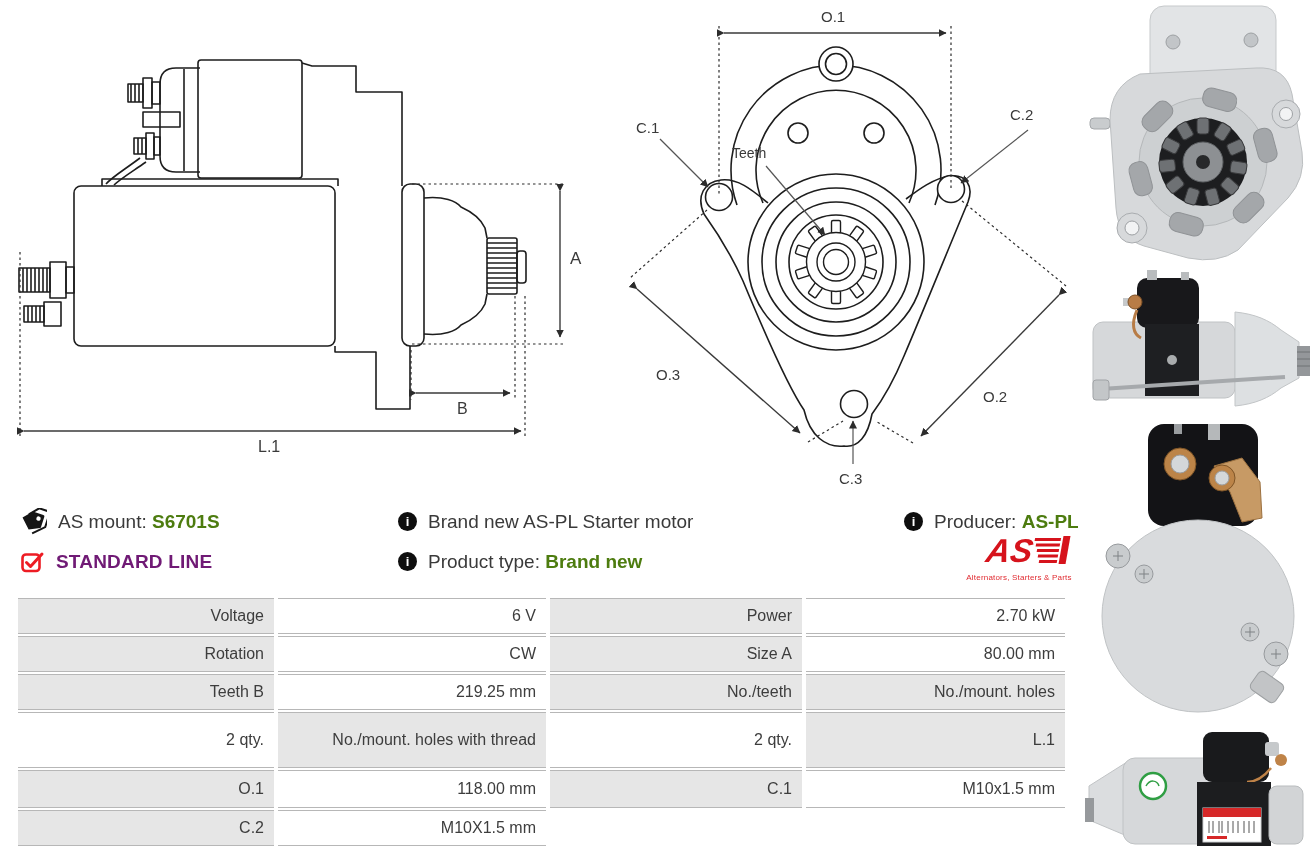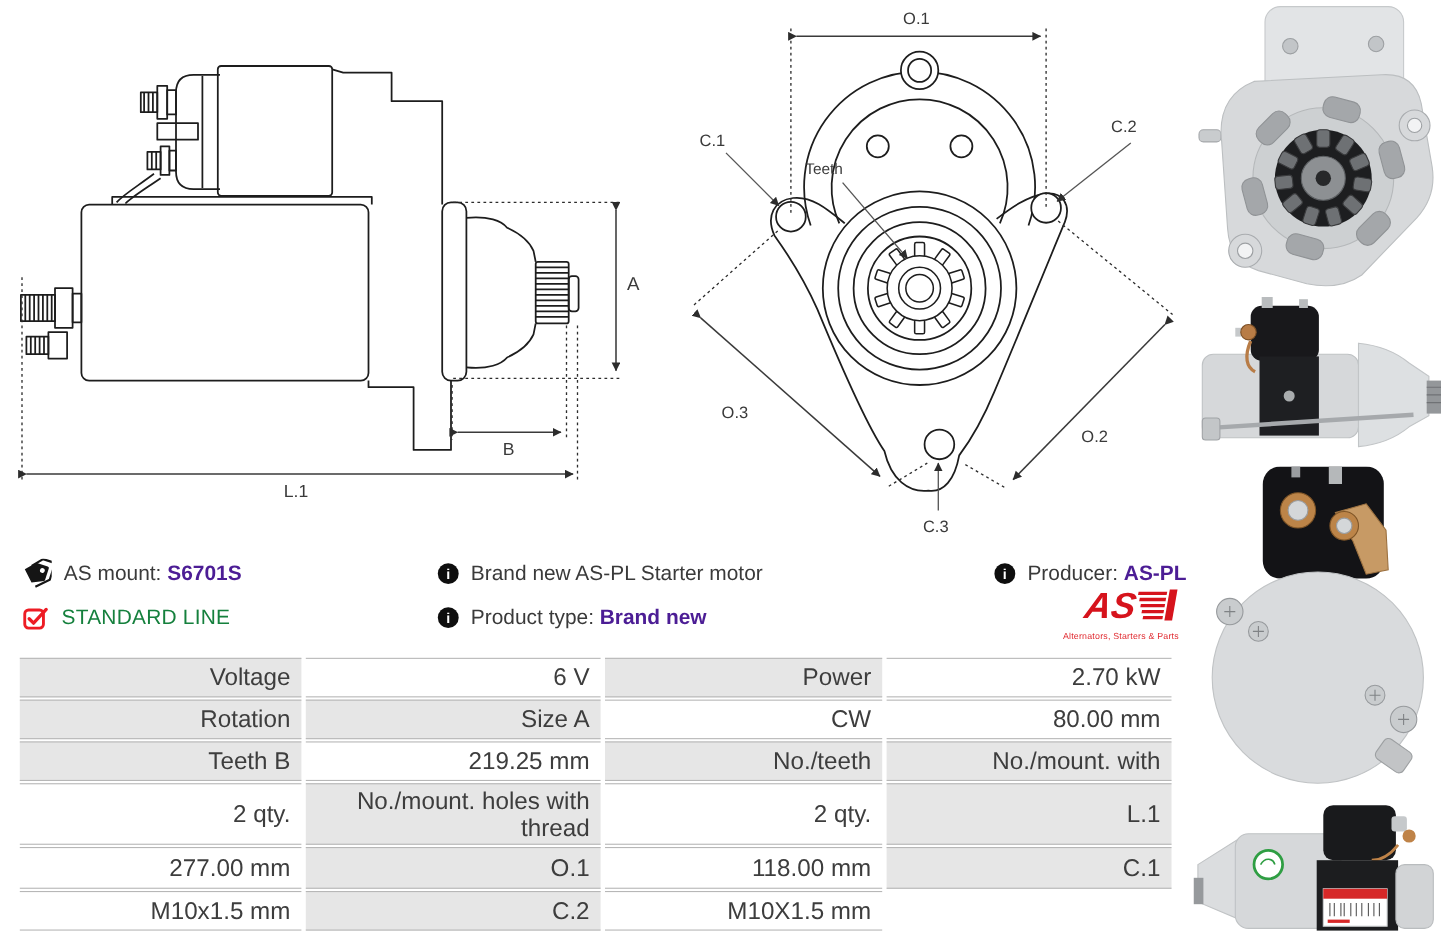--- a/index.html
+++ b/index.html
@@ -2,33 +2,33 @@
 <html><head>
 <meta charset="utf-8">
 <style>
   html,body{margin:0;padding:0;background:#fff;}
   .page{position:relative;width:1312px;height:860px;background:#ffffff;overflow:hidden;
         font-family:"Liberation Sans",sans-serif;color:#3a3a3a;}
   svg text{font-family:"Liberation Sans",sans-serif;}
   .abs{position:absolute;}
   
   .info-item{position:absolute;display:flex;align-items:center;gap:11px;font-size:19px;color:#3a3a3a;height:27px;white-space:nowrap;}
-  .info-item b{color:#4c1d95;}
-  .red{color:#15803d;font-weight:normal;letter-spacing:.2px;}
+  .info-item b{color:#4d7c0f;}
+  .red{color:#701a75;font-weight:bold;letter-spacing:.2px;}
   .iico{width:19px;height:19px;border-radius:50%;background:#0e0e0e;color:#fff;font-weight:bold;
         font-size:13px;display:flex;align-items:center;justify-content:center;flex:0 0 auto;}
   .logo-block{position:absolute;left:956px;top:533px;width:126px;text-align:center;}
   .logo-tagline{font-size:8px;color:#e02a30;margin-top:0px;letter-spacing:.2px;}
   
   .spec{position:absolute;left:18px;top:598px;display:grid;
         grid-template-columns:256px 268px 252px 259px;
         grid-template-rows:36px 36px 36px 56px 38px 36px;
         gap:2px 4px;}
   .cell{display:flex;align-items:center;justify-content:flex-end;text-align:right;
-        padding:0 10px;font-size:22px;color:#3d3d3d;line-height:1.15;
+        padding:0 10px;font-size:16px;color:#3d3d3d;line-height:1.15;
         border-top:1px solid #b7b7b7;border-bottom:1px solid #b7b7b7;}
   .lab{background:#e6e6e6;}
   .val{background:#ffffff;}
   .photo{position:absolute;}
 </style>
 </head>
 <body>
 
 <div class="page">
 
@@ -329,35 +329,34 @@
     <div class="logo-tagline">Alternators, Starters &amp; Parts</div>
   </div>
 
   <div class="spec">
     <div class="cell lab">Voltage</div>
     <div class="cell val">6 V</div>
     <div class="cell lab">Power</div>
     <div class="cell val">2.70 kW</div>
 
     <div class="cell lab">Rotation</div>
+    <div class="cell val">CW</div>
     <div class="cell lab">Size A</div>
-    <div class="cell val">CW</div>
     <div class="cell val">80.00 mm</div>
 
     <div class="cell lab">Teeth B</div>
     <div class="cell val">219.25 mm</div>
     <div class="cell lab">No./teeth</div>
 
-    <div class="cell lab">No./mount. with</div>
+    <div class="cell lab">No./mount. holes</div>
     <div class="cell val">2 qty.</div>
     <div class="cell lab">No./mount. holes with thread</div>
     <div class="cell val">2 qty.</div>
 
     <div class="cell lab">L.1</div>
-    <div class="cell val">277.00 mm</div>
     <div class="cell lab">O.1</div>
     <div class="cell val">118.00 mm</div>
 
     <div class="cell lab">C.1</div>
     <div class="cell val">M10x1.5 mm</div>
     <div class="cell lab">C.2</div>
     <div class="cell val">M10X1.5 mm</div>
   </div>
 
 </div>

